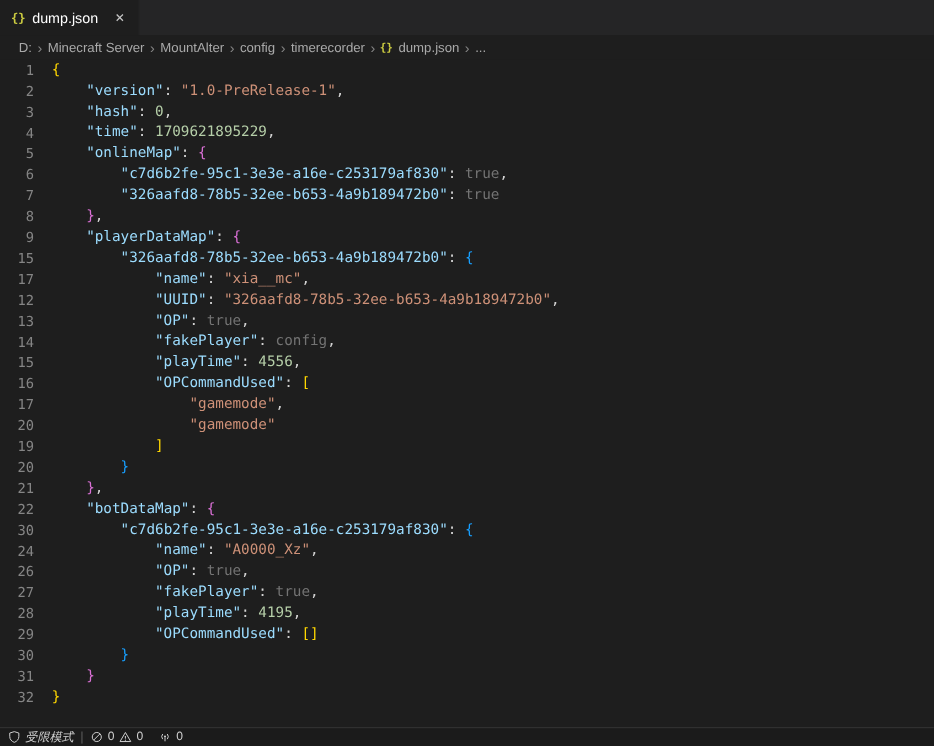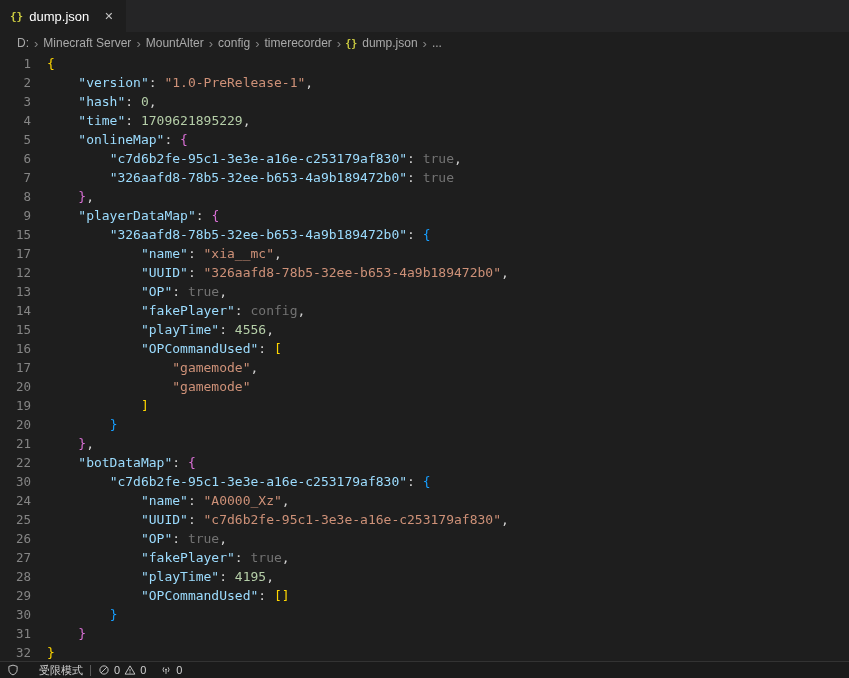--- a/index.html
+++ b/index.html
@@ -49,21 +49,21 @@
   .tok-ws { color: #d4d4d4; }
   .tok-b1 { color: #ffd700; }
   .tok-b2 { color: #da70d6; }
   .tok-b3 { color: #179fff; }
 
   
   .statusbar {
     height: 17px; flex: none; background: #1b1b1b; border-top: 1px solid #333333;
     display: flex; align-items: center; color: #d0d0d0; font-size: 11px;
   }
-  .sb-item { display: flex; align-items: center; gap: 20px; height: 100%; padding: 0 7px; cursor: pointer; }
+  .sb-item { display: flex; align-items: center; gap: 4px; height: 100%; padding: 0 7px; cursor: pointer; font-style: italic; }
   .sb-item svg { display: block; }
   .sb-sep { width: 1px; height: 11px; background: #5a5a5a; flex: none; }
   .sb-group { display: flex; align-items: center; gap: 4px; height: 100%; padding: 0 7px; cursor: pointer; }
 </style>
 </head>
 <body>
 
 <div class="window">
 
   <div class="tabbar">
@@ -110,21 +110,20 @@
         <div class="line"><div class="ln">15</div><div class="code"><span class="tok-ws">            </span><span class="tok-k">"playTime"</span><span class="tok-p">: </span><span class="tok-n">4556</span><span class="tok-p">,</span></div></div>
         <div class="line"><div class="ln">16</div><div class="code"><span class="tok-ws">            </span><span class="tok-k">"OPCommandUsed"</span><span class="tok-p">: </span><span class="tok-b1">[</span></div></div>
         <div class="line"><div class="ln">17</div><div class="code"><span class="tok-ws">                </span><span class="tok-s">"gamemode"</span><span class="tok-p">,</span></div></div>
         <div class="line"><div class="ln">20</div><div class="code"><span class="tok-ws">                </span><span class="tok-s">"gamemode"</span></div></div>
         <div class="line"><div class="ln">19</div><div class="code"><span class="tok-ws">            </span><span class="tok-b1">]</span></div></div>
         <div class="line"><div class="ln">20</div><div class="code"><span class="tok-ws">        </span><span class="tok-b3">}</span></div></div>
         <div class="line"><div class="ln">21</div><div class="code"><span class="tok-ws">    </span><span class="tok-b2">}</span><span class="tok-p">,</span></div></div>
         <div class="line"><div class="ln">22</div><div class="code"><span class="tok-ws">    </span><span class="tok-k">"botDataMap"</span><span class="tok-p">: </span><span class="tok-b2">{</span></div></div>
         <div class="line"><div class="ln">30</div><div class="code"><span class="tok-ws">        </span><span class="tok-k">"c7d6b2fe-95c1-3e3e-a16e-c253179af830"</span><span class="tok-p">: </span><span class="tok-b3">{</span></div></div>
         <div class="line"><div class="ln">24</div><div class="code"><span class="tok-ws">            </span><span class="tok-k">"name"</span><span class="tok-p">: </span><span class="tok-s">"A0000_Xz"</span><span class="tok-p">,</span></div></div>
-        <div class="line"><div class="ln">25</div><div class="code"><span class="tok-ws">            </span><span class="tok-k">"UUID"</span><span class="tok-p">: </span><span class="tok-s">"c7d6b2fe-95c1-3e3e-a16e-c253179af830"</span><span class="tok-p">,</span></div></div>
         <div class="line"><div class="ln">26</div><div class="code"><span class="tok-ws">            </span><span class="tok-k">"OP"</span><span class="tok-p">: </span><span class="tok-b">true</span><span class="tok-p">,</span></div></div>
         <div class="line"><div class="ln">27</div><div class="code"><span class="tok-ws">            </span><span class="tok-k">"fakePlayer"</span><span class="tok-p">: </span><span class="tok-b">true</span><span class="tok-p">,</span></div></div>
         <div class="line"><div class="ln">28</div><div class="code"><span class="tok-ws">            </span><span class="tok-k">"playTime"</span><span class="tok-p">: </span><span class="tok-n">4195</span><span class="tok-p">,</span></div></div>
         <div class="line"><div class="ln">29</div><div class="code"><span class="tok-ws">            </span><span class="tok-k">"OPCommandUsed"</span><span class="tok-p">: </span><span class="tok-b1">[]</span></div></div>
         <div class="line"><div class="ln">30</div><div class="code"><span class="tok-ws">        </span><span class="tok-b3">}</span></div></div>
         <div class="line"><div class="ln">31</div><div class="code"><span class="tok-ws">    </span><span class="tok-b2">}</span></div></div>
         <div class="line"><div class="ln">32</div><div class="code"><span class="tok-b1">}</span></div></div>
       </div>
   </div>
 

